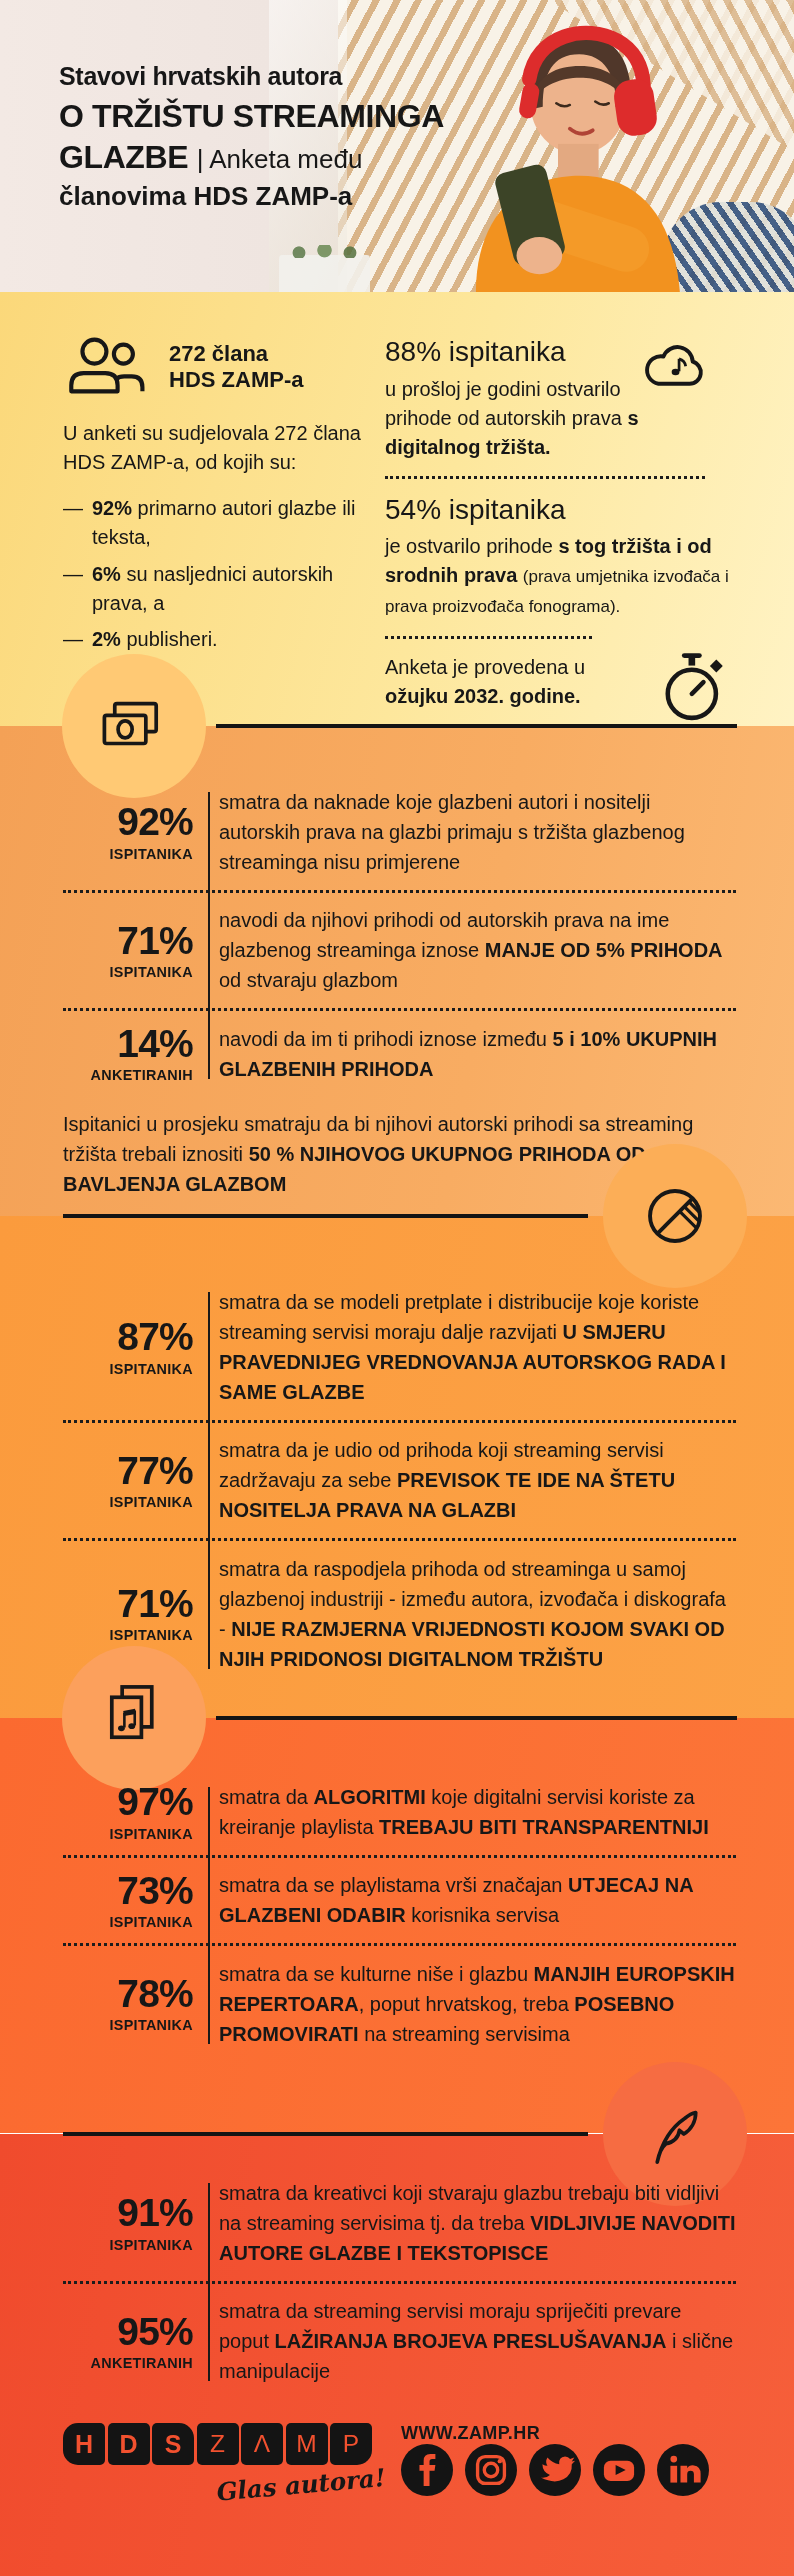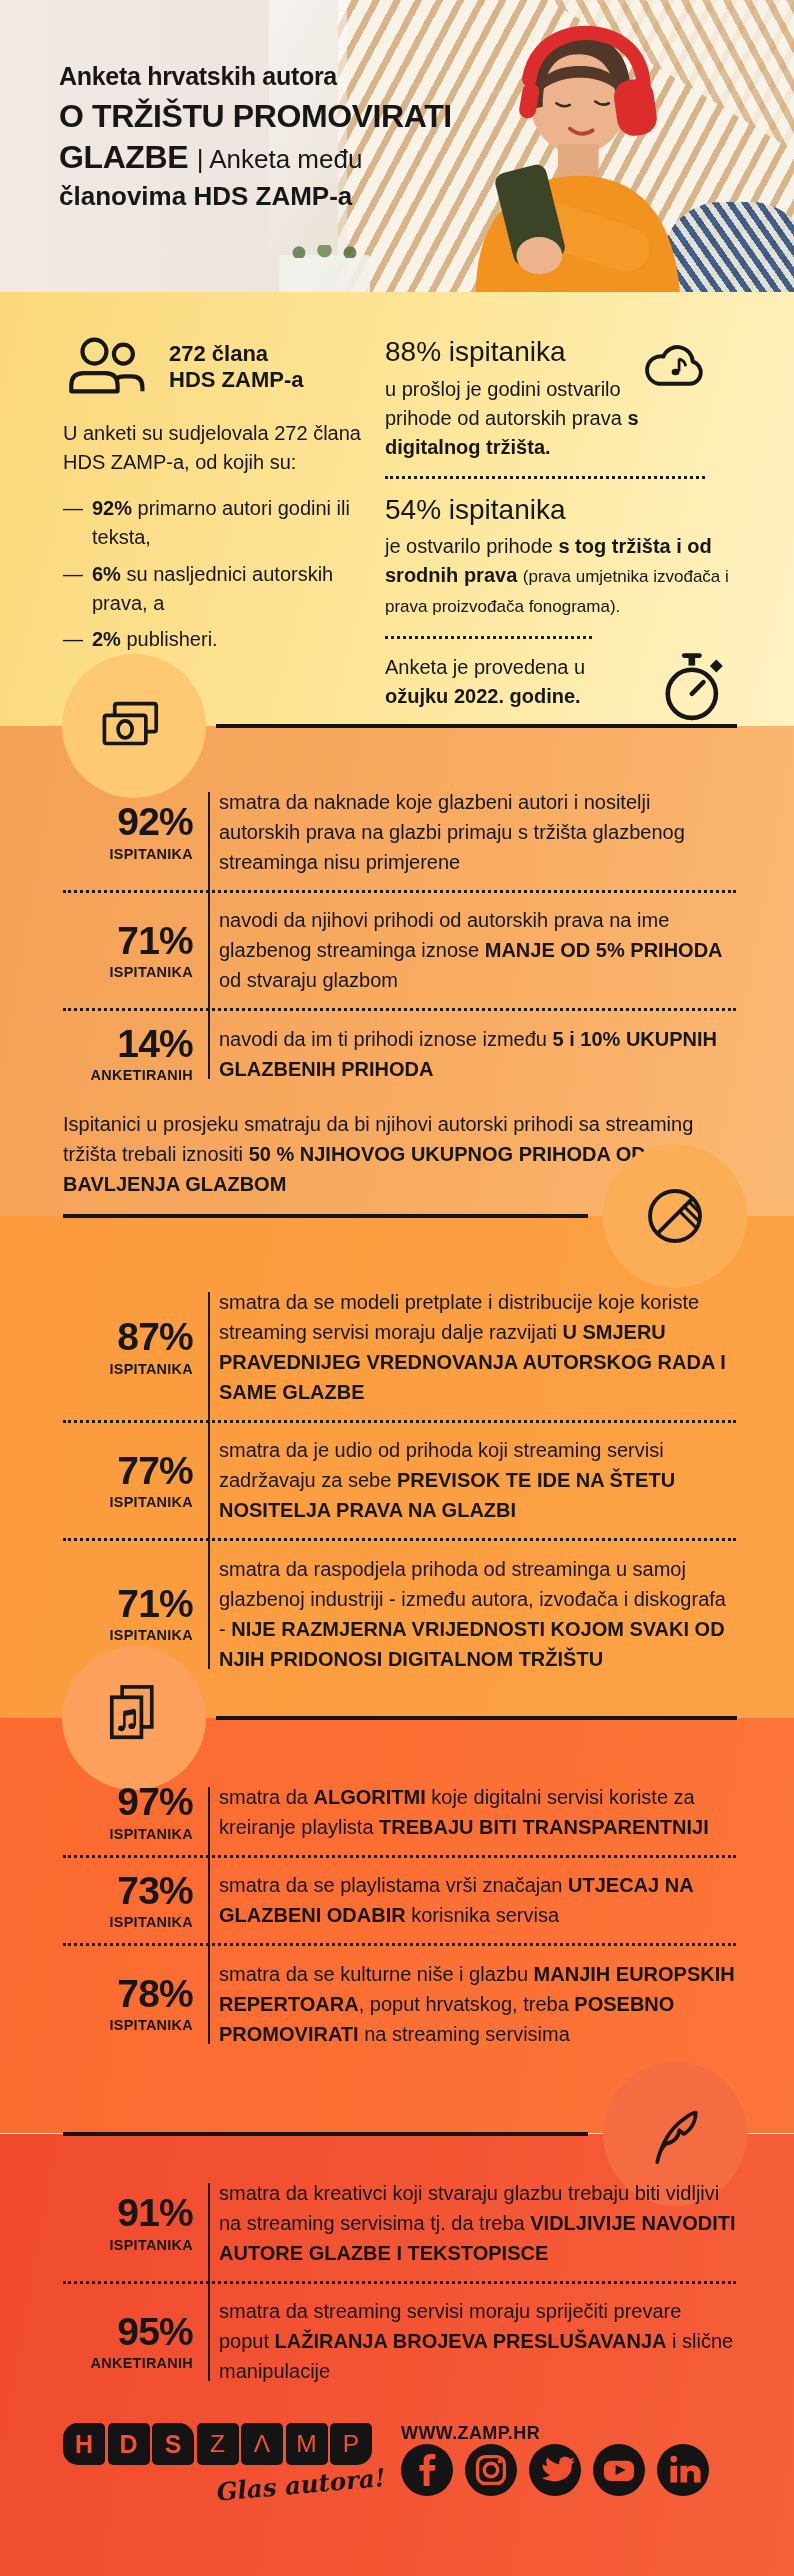--- a/index.html
+++ b/index.html
@@ -123,22 +123,22 @@
       <path d="M170 120 C178 88 200 78 228 78 C256 78 278 90 285 118 C266 98 248 92 228 92 C206 92 184 100 170 120 Z" fill="#54392a"></path>
       <path d="M200 122 q8 6 16 2" stroke="#3c2a1d" stroke-width="3" fill="none" stroke-linecap="round"></path>
       <path d="M246 120 q8 6 16 2" stroke="#3c2a1d" stroke-width="3" fill="none" stroke-linecap="round"></path>
       <path d="M216 152 q13 11 27 2" stroke="#b04436" stroke-width="4.5" fill="none" stroke-linecap="round"></path>
       <path d="M168 94 C176 40 236 28 272 48 C292 59 302 78 303 100" fill="none" stroke="#dd2c2c" stroke-width="17" stroke-linecap="round"></path>
       <rect x="270" y="94" width="47" height="66" rx="20" fill="#dd2c2c" transform="rotate(-8 293 127)"></rect>
       <rect x="158" y="98" width="20" height="42" rx="10" fill="#dd2c2c" transform="rotate(10 168 119)"></rect>
     </svg>
 
     <div class="htext">
-      <div class="ht1">Anketa hrvatskih autora</div>
-      <div class="ht2">O TRŽIŠTU PROMOVIRATI</div>
+      <div class="ht1">Stavovi hrvatskih autora</div>
+      <div class="ht2">O TRŽIŠTU STREAMINGA</div>
       <div class="ht3"><span>GLAZBE</span> <span class="thin">| Anketa među</span></div>
       <div class="ht4">članovima HDS ZAMP-a</div>
     </div>
   </div>
 
   <div class="sec" id="sec-intro">
     <div class="intro-cols">
       <div class="icol">
         <div class="mrow">
           <svg width="91" height="61" viewBox="0 0 110 72">
@@ -149,21 +149,21 @@
           </svg>
           <div class="mtitle">
             <div>272 člana</div>
             <div>HDS ZAMP-a</div>
           </div>
         </div>
         <div class="ipara">U anketi su sudjelovala 272 člana HDS ZAMP-a, od kojih su:</div>
         <div class="bullets">
           <div class="bullet">
             <span class="dash">—</span>
-            <div><span class="b2">92%</span><span> primarno autori godini ili teksta,</span></div>
+            <div><span class="b2">92%</span><span> primarno autori glazbe ili teksta,</span></div>
           </div>
           <div class="bullet">
             <span class="dash">—</span>
             <div><span class="b2">6%</span><span> su nasljednici autorskih prava, a</span></div>
           </div>
           <div class="bullet">
             <span class="dash">—</span>
             <div><span class="b2">2%</span><span> publisheri.</span></div>
           </div>
         </div>
@@ -183,21 +183,21 @@
         <div class="rpara"><span>je ostvarilo prihode </span><span class="b">s tog tržišta i od srodnih prava </span><span class="sm">(prava umjetnika izvođača i prava proizvođača fonograma).</span></div>
         <div class="dot2"></div>
         <div class="date">
           <svg class="stopwatch" width="83" height="85" viewBox="0 0 100 100">
             <circle cx="48" cy="60" r="29" fill="none" stroke="#171717" stroke-width="5.5"></circle>
             <rect x="44" y="16" width="8" height="10" fill="#171717"></rect>
             <rect x="36" y="11" width="24" height="6" rx="3" fill="#171717"></rect>
             <rect x="72" y="21" width="11" height="11" fill="#171717" transform="rotate(45 77.5 26.5)"></rect>
             <path d="M48 60 L62 46" stroke="#171717" stroke-width="5.5" stroke-linecap="round"></path>
           </svg>
-          <div class="datetxt"><span>Anketa je provedena u </span><span class="b">ožujku 2022. godine.</span></div>
+          <div class="datetxt"><span>Anketa je provedena u </span><span class="b">ožujku 2032. godine.</span></div>
         </div>
       </div>
     </div>
   </div>
 
   <div class="sec" id="secA">
     <div class="topline tl-right"></div>
     <div class="badge bl" id="badgeA">
       <svg width="74" height="63" viewBox="0 0 100 82">
         <rect x="24" y="10" width="56" height="38" rx="3" fill="none" stroke="#171717" stroke-width="5"></rect>

